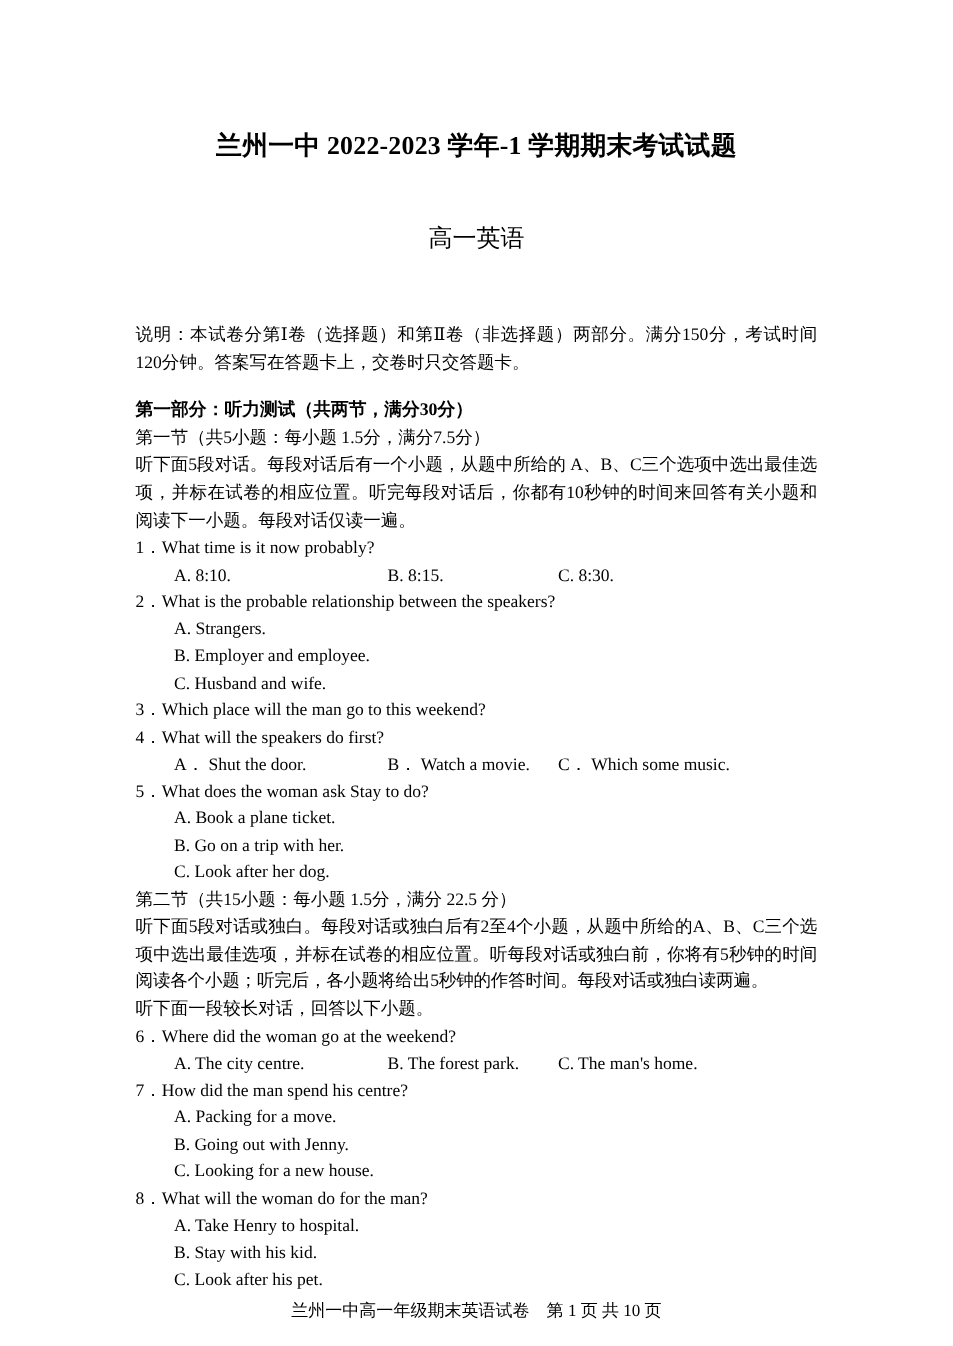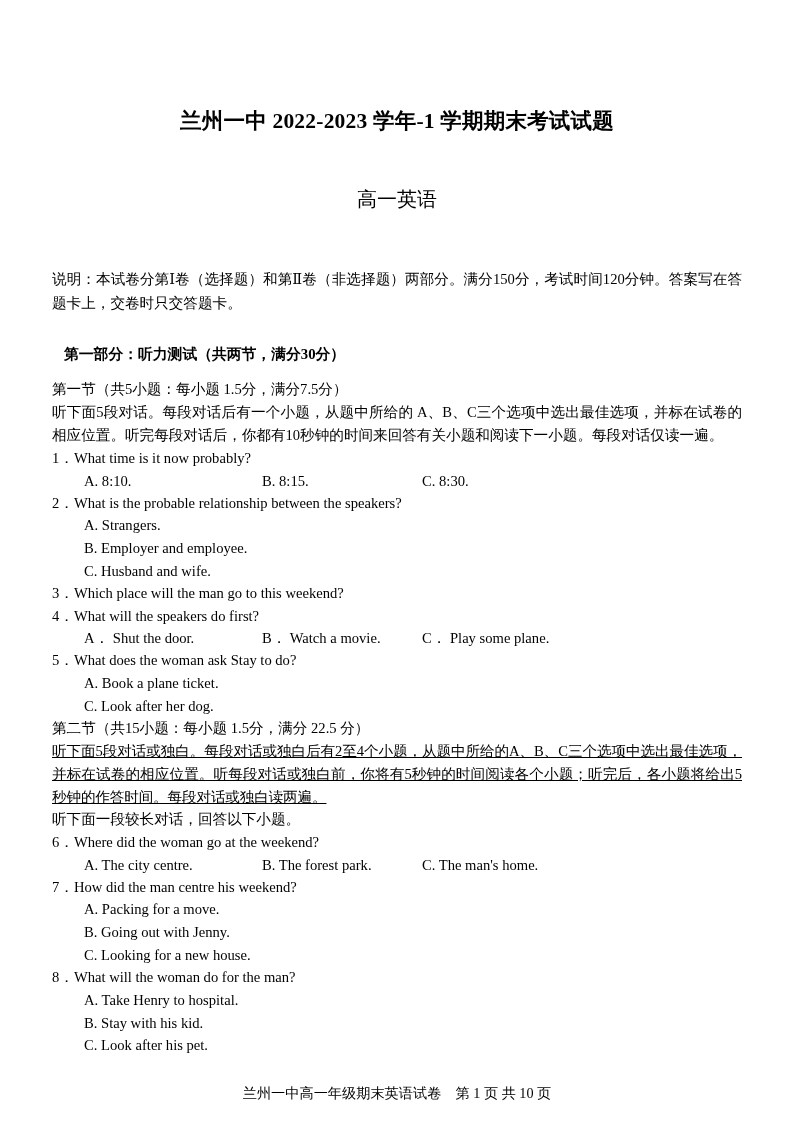--- a/index.html
+++ b/index.html
@@ -14,21 +14,21 @@
     font-family: "Liberation Serif", "DejaVu Serif", serif;
     color: #000000;
     overflow: hidden;
   }
   .page {
     position: absolute;
     left: 0; top: 0;
     width: 794px;
     height: 1122px;
     box-sizing: border-box;
-    padding: 0 52px;
+    padding: 0 113px;
   }
   .doc-title {
     margin: 0;
     padding-top: 108px;
     text-align: center;
     font-size: 21.5px;
     font-weight: bold;
     letter-spacing: 0.2px;
     line-height: 1.25;
   }
@@ -42,21 +42,21 @@
   }
   .notice {
     margin: 0;
     padding-top: 56px;
     font-size: 14.6px;
     line-height: 1.62;
     text-align: justify;
     text-justify: inter-ideograph;
   }
   .section-heading {
-    margin: 12px;
+    margin: 0;
     padding-top: 16px;
     font-size: 14.8px;
     font-weight: bold;
     line-height: 1.55;
   }
   .sub-heading {
     margin: 0;
     font-size: 14.6px;
     line-height: 1.58;
   }
@@ -67,21 +67,20 @@
     text-align: justify;
     text-justify: inter-ideograph;
   }
   .instr-tight {
     margin: 0;
     font-size: 14.6px;
     line-height: 1.55;
     text-align: justify;
     text-justify: inter-ideograph;
     letter-spacing: -0.15px;
-    text-decoration: underline;
   }
   .q {
     margin: 0;
     font-size: 14.6px;
     line-height: 1.55;
     white-space: pre;
   }
   .opts-row {
     margin: 0;
     font-size: 14.6px;
@@ -89,21 +88,21 @@
     position: relative;
     height: 22px;
   }
   .opts-row .opt {
     position: absolute;
     top: 0;
     white-space: pre;
   }
   .opt-a { left: 32px; }
   .opt-b { left: 210px; }
-  .opt-c { left: 370px; }
+  .opt-c { left: 352px; }
   .opt-stack {
     margin: 0;
     padding-left: 32px;
     font-size: 14.6px;
     line-height: 1.55;
     white-space: pre;
   }
   .footer {
     position: absolute;
     left: 0;
@@ -142,39 +141,40 @@
   <p class="opt-stack">A. Strangers.</p>
   <p class="opt-stack">B. Employer and employee.</p>
   <p class="opt-stack">C. Husband and wife.</p>
 
   <p class="q"><span>3．</span><span>Which place will the man go to this weekend?</span></p>
 
   <p class="q"><span>4．</span><span>What will the speakers do first?</span></p>
   <p class="opts-row">
     <span class="opt opt-a">A． Shut the door.</span>
     <span class="opt opt-b">B． Watch a movie.</span>
-    <span class="opt opt-c">C． Play some plane.</span>
+    <span class="opt opt-c">C． Which some music.</span>
   </p>
 
   <p class="q"><span>5．</span><span>What does the woman ask Stay to do?</span></p>
   <p class="opt-stack">A. Book a plane ticket.</p>
+  <p class="opt-stack">B. Go on a trip with her.</p>
   <p class="opt-stack">C. Look after her dog.</p>
 
   <p class="sub-heading">第二节（共15小题：每小题 1.5分，满分 22.5 分）</p>
   <p class="instr-tight">听下面5段对话或独白。每段对话或独白后有2至4个小题，从题中所给的A、B、C三个选项中选出最佳选项，并标在试卷的相应位置。听每段对话或独白前，你将有5秒钟的时间阅读各个小题；听完后，各小题将给出5秒钟的作答时间。每段对话或独白读两遍。</p>
   <p class="sub-heading">听下面一段较长对话，回答以下小题。</p>
 
   <p class="q"><span>6．</span><span>Where did the woman go at the weekend?</span></p>
   <p class="opts-row">
     <span class="opt opt-a">A. The city centre.</span>
     <span class="opt opt-b">B. The forest park.</span>
     <span class="opt opt-c">C. The man's home.</span>
   </p>
 
-  <p class="q"><span>7．</span><span>How did the man centre his weekend?</span></p>
+  <p class="q"><span>7．</span><span>How did the man spend his centre?</span></p>
   <p class="opt-stack">A. Packing for a move.</p>
   <p class="opt-stack">B. Going out with Jenny.</p>
   <p class="opt-stack">C. Looking for a new house.</p>
 
   <p class="q"><span>8．</span><span>What will the woman do for the man?</span></p>
   <p class="opt-stack">A. Take Henry to hospital.</p>
   <p class="opt-stack">B. Stay with his kid.</p>
   <p class="opt-stack">C. Look after his pet.</p>
 
 </div>

